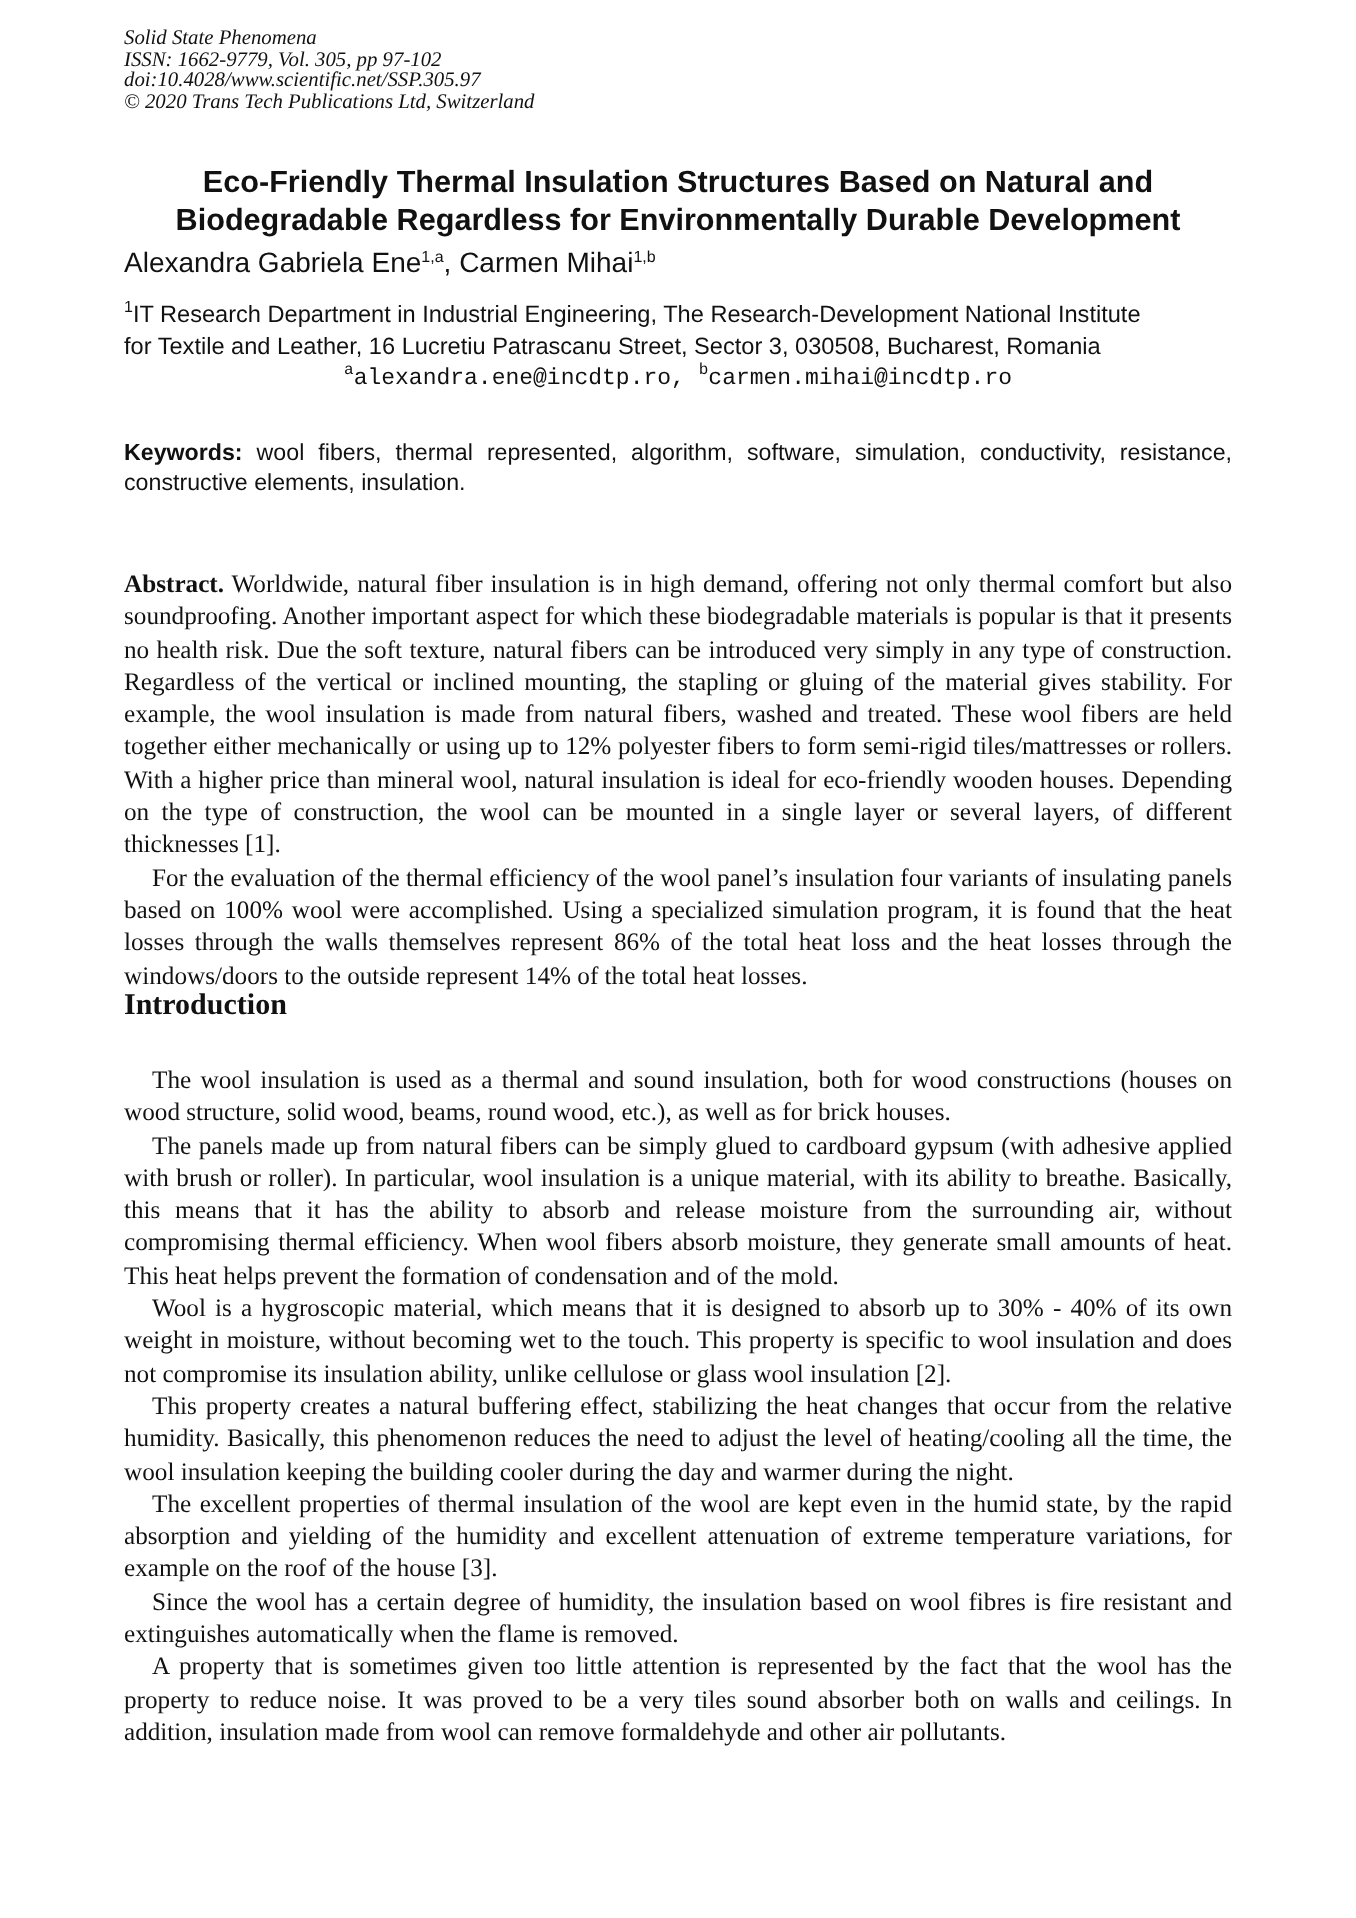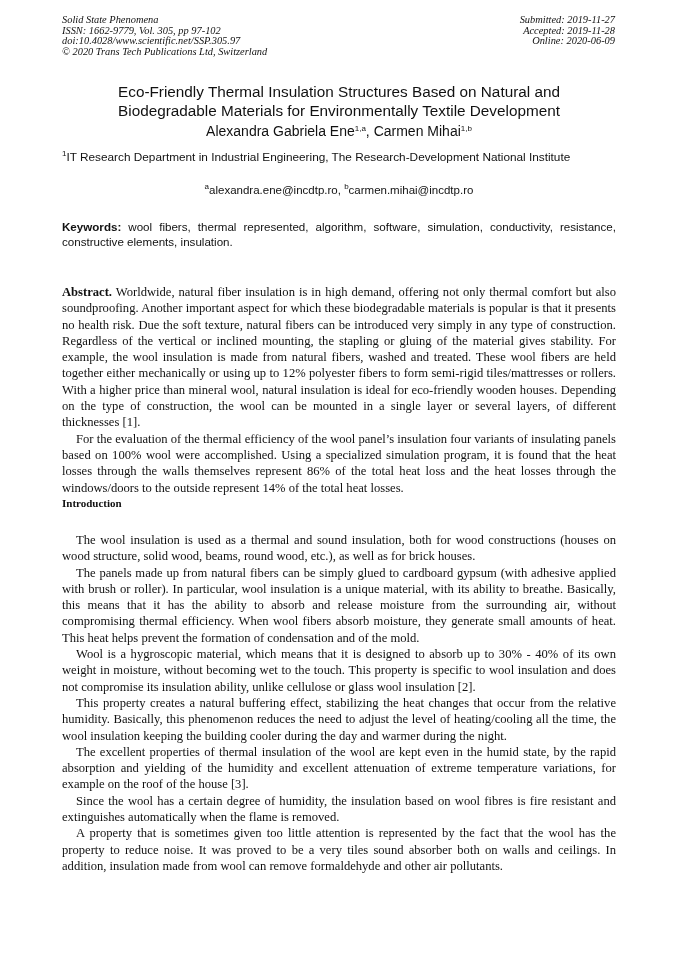--- a/index.html
+++ b/index.html
@@ -1,62 +1,58 @@
 <!DOCTYPE html>
 <html><head>
 <meta charset="utf-8">
 <style>
   html, body { margin: 0; padding: 0; background: #ffffff; }
   body { width: 678px; height: 959px; position: relative; overflow: hidden; color: #111; }
   .page { position: absolute; left: 0; top: 0; width: 678px; height: 959px; border-radius: 21px; }
   .hdr-left { position: absolute; left: 62px; top: 15px; font-family: "Liberation Serif", serif; font-style: italic; font-size: 10.4px; line-height: 10.5px; }
   .hdr-right { position: absolute; right: 63px; top: 15px; font-family: "Liberation Serif", serif; font-style: italic; font-size: 10.4px; line-height: 10.5px; text-align: right; }
-  .title { position: absolute; left: 62px; width: 554px; top: 83px; text-align: center; font-family: "Liberation Sans", sans-serif; font-weight: normal; font-size: 15.3px; line-height: 18.5px; }
-  .authors { position: absolute; left: 62px; width: 554px; top: 122px; text-align: center; font-family: "Liberation Sans", sans-serif; font-size: 14px; line-height: 18px; }
+  .title { position: absolute; left: 62px; width: 554px; top: 83px; text-align: center; font-family: "Liberation Sans", sans-serif; font-weight: bold; font-size: 15.3px; line-height: 18.5px; }
+  .authors { position: absolute; left: 62px; width: 554px; top: 122px; font-family: "Liberation Sans", sans-serif; font-size: 14px; line-height: 18px; }
   sup { font-size: 8px; vertical-align: 5px; line-height: 0; }
   .affil { position: absolute; left: 62px; width: 554px; top: 149px; text-align: left; font-family: "Liberation Sans", sans-serif; font-size: 11.8px; line-height: 16px; }
-  .emails { position: absolute; left: 62px; width: 554px; top: 183px; text-align: center; font-family: Liberation Sans, sans-serif; font-size: 11.5px; line-height: 14px; }
+  .emails { position: absolute; left: 62px; width: 554px; top: 183px; text-align: center; font-family: Liberation Mono, monospace; font-size: 11.5px; line-height: 14px; }
   .keywords { position: absolute; left: 62px; width: 554px; top: 219px; font-family: "Liberation Sans", sans-serif; font-size: 11.6px; line-height: 15.3px; text-align: justify; }
   .keywords b { font-weight: bold; }
   .body { position: absolute; left: 62px; width: 554px; font-family: "Liberation Serif", serif; font-size: 12.6px; line-height: 16.3px; text-align: justify; margin-top: 15px; }
   .body p { margin: 0; text-indent: 0; }
   .body p.ind { text-indent: 14px; }
   .abstract { top: 269px; }
-  .intro-head { position: absolute; left: 62px; top: 495px; font-family: "Liberation Serif", serif; font-weight: bold; font-size: 11px; line-height: 16px; }
+  .intro-head { position: absolute; left: 62px; top: 495px; font-family: "Liberation Serif", serif; font-weight: bold; font-size: 15px; line-height: 16px; }
   .intro { top: 517px; }
 </style>
 </head>
 <body>
 
 <div class="page">
 
   <div class="hdr-left">
     <div>Solid State Phenomena</div>
     <div>ISSN: 1662-9779, Vol. 305, pp 97-102</div>
     <div>doi:10.4028/www.scientific.net/SSP.305.97</div>
     <div>© 2020 Trans Tech Publications Ltd, Switzerland</div>
   </div>
 
-  <div class="hdr-right">
-    <div>Submitted: 2019-11-27</div>
-    <div>Accepted: 2019-11-28</div>
-    <div>Online: 2020-06-09</div>
-  </div>
 
   <div class="title">
     <div>Eco-Friendly Thermal Insulation Structures Based on Natural and</div>
-    <div>Biodegradable Materials for Environmentally Textile Development</div>
+    <div>Biodegradable Regardless for Environmentally Durable Development</div>
   </div>
 
   <div class="authors">
     <span>Alexandra Gabriela Ene</span><sup>1,a</sup><span>, </span><span>Carmen Mihai</span><sup>1,b</sup>
   </div>
 
   <div class="affil">
     <div><sup>1</sup><span>IT Research Department in Industrial Engineering, The Research-Development National Institute</span></div>
+    <div>for Textile and Leather, 16 Lucretiu Patrascanu Street, Sector 3, 030508, Bucharest, Romania</div>
   </div>
 
   <div class="emails">
     <sup>a</sup><span>alexandra.ene@incdtp.ro</span><span>, </span><sup>b</sup><span>carmen.mihai@incdtp.ro</span>
   </div>
 
   <div class="keywords">
     <b>Keywords:</b><span> wool fibers, thermal represented, algorithm, software, simulation, conductivity, resistance, constructive elements, insulation.</span>
   </div>
 

